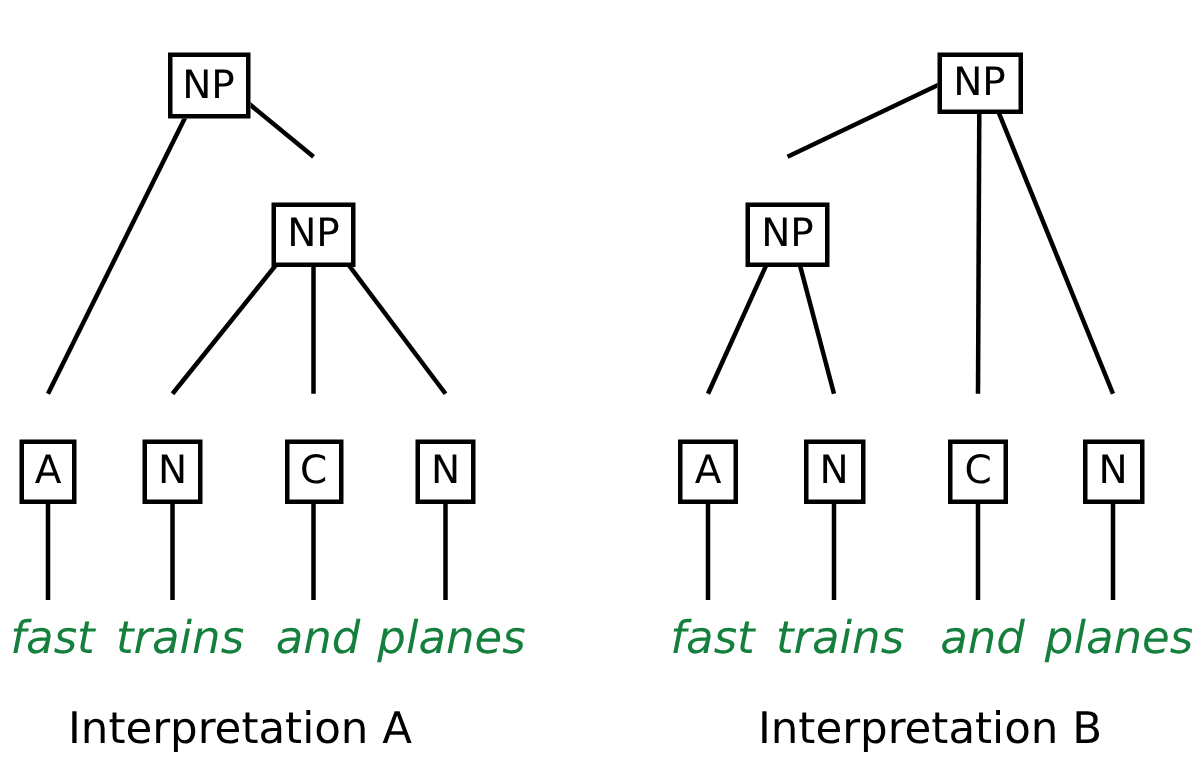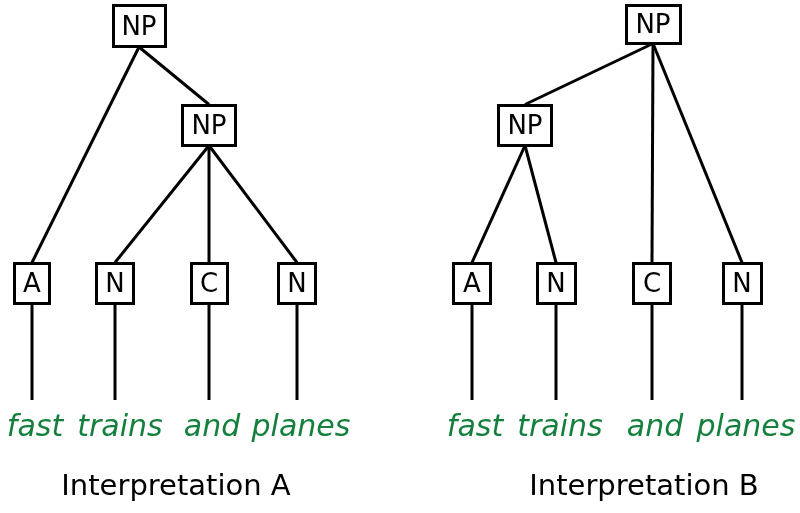--- a/index.html
+++ b/index.html
@@ -26,20 +26,21 @@
     position: absolute;
     box-sizing: border-box;
     border: 3px solid #000000;
     background: #ffffff;
     display: flex;
     align-items: center;
     justify-content: center;
     font-size: 26px;
     color: #000000;
     line-height: 1;
+    margin-top: 31px;
   }
   .terminal-word {
     position: absolute;
     font-style: italic;
     font-size: 30px;
     color: #15803d;
     white-space: nowrap;
     transform: translateX(-50%);
   }
   .tree-caption {
@@ -78,26 +79,26 @@
       <div class="tree-node" style="left: 111.5px; top: 4px; width: 55px; height: 44px;">NP</div>
       <div class="tree-node" style="left: 181px; top: 103.5px; width: 56px; height: 43px;">NP</div>
       <div class="tree-node" style="left: 13px; top: 261.5px; width: 38px; height: 43px;">A</div>
       <div class="tree-node" style="left: 95px; top: 261.5px; width: 40px; height: 43px;">N</div>
       <div class="tree-node" style="left: 189.5px; top: 261.5px; width: 39px; height: 43px;">C</div>
       <div class="tree-node" style="left: 277px; top: 261.5px; width: 40px; height: 43px;">N</div>
       <div class="terminal-word" style="left: 35px; top: 408px;">fast</div>
       <div class="terminal-word" style="left: 120px; top: 408px;">trains</div>
       <div class="terminal-word" style="left: 212px; top: 408px;">and</div>
       <div class="terminal-word" style="left: 301px; top: 408px;">planes</div>
-      <div class="tree-caption" style="left: 176px; top: 468px;">Interpretation A</div>
+      <div class="tree-caption" style="left: 160px; top: 468px;">Interpretation A</div>
       <div class="tree-node" style="left: 624.5px; top: 3.5px; width: 57px; height: 41px;">NP</div>
       <div class="tree-node" style="left: 497px; top: 103.5px; width: 56px; height: 43px;">NP</div>
       <div class="tree-node" style="left: 452px; top: 261.5px; width: 40px; height: 43px;">A</div>
       <div class="tree-node" style="left: 535.5px; top: 261.5px; width: 41px; height: 43px;">N</div>
       <div class="tree-node" style="left: 632px; top: 261.5px; width: 40px; height: 43px;">C</div>
       <div class="tree-node" style="left: 721.5px; top: 261.5px; width: 41px; height: 43px;">N</div>
       <div class="terminal-word" style="left: 475px; top: 408px;">fast</div>
       <div class="terminal-word" style="left: 560px; top: 408px;">trains</div>
       <div class="terminal-word" style="left: 655px; top: 408px;">and</div>
       <div class="terminal-word" style="left: 746px; top: 408px;">planes</div>
-      <div class="tree-caption" style="left: 644px; top: 468px;">Interpretation B</div>
+      <div class="tree-caption" style="left: 620px; top: 468px;">Interpretation B</div>
     </div>
 </div>
 
 </body></html>

